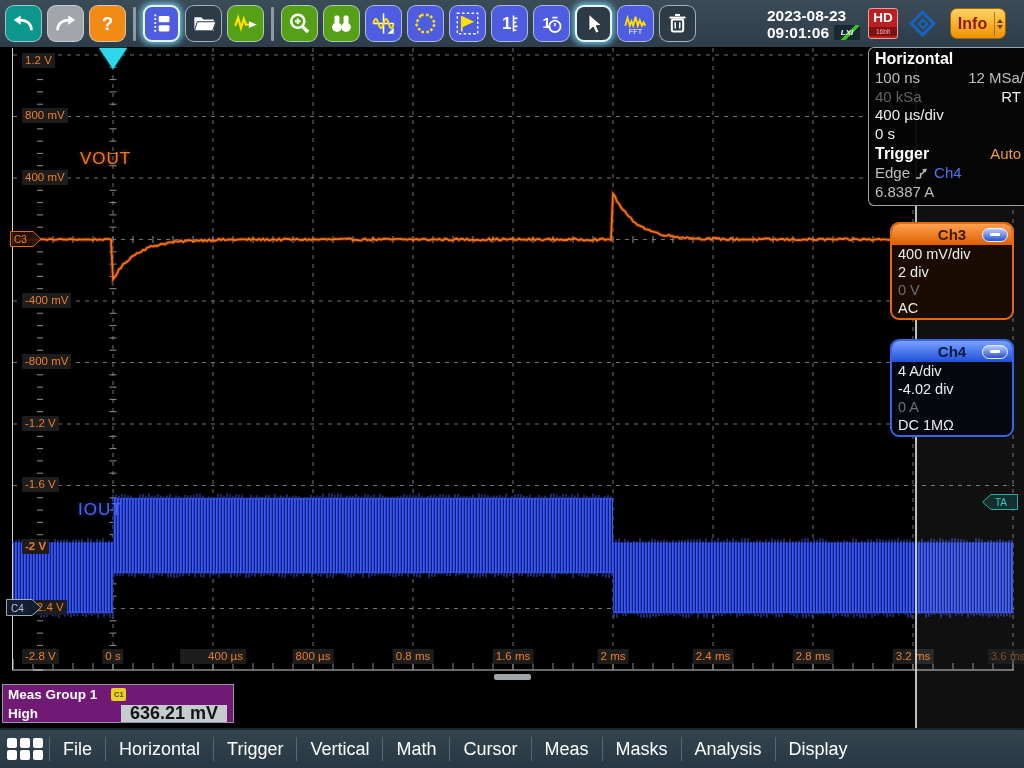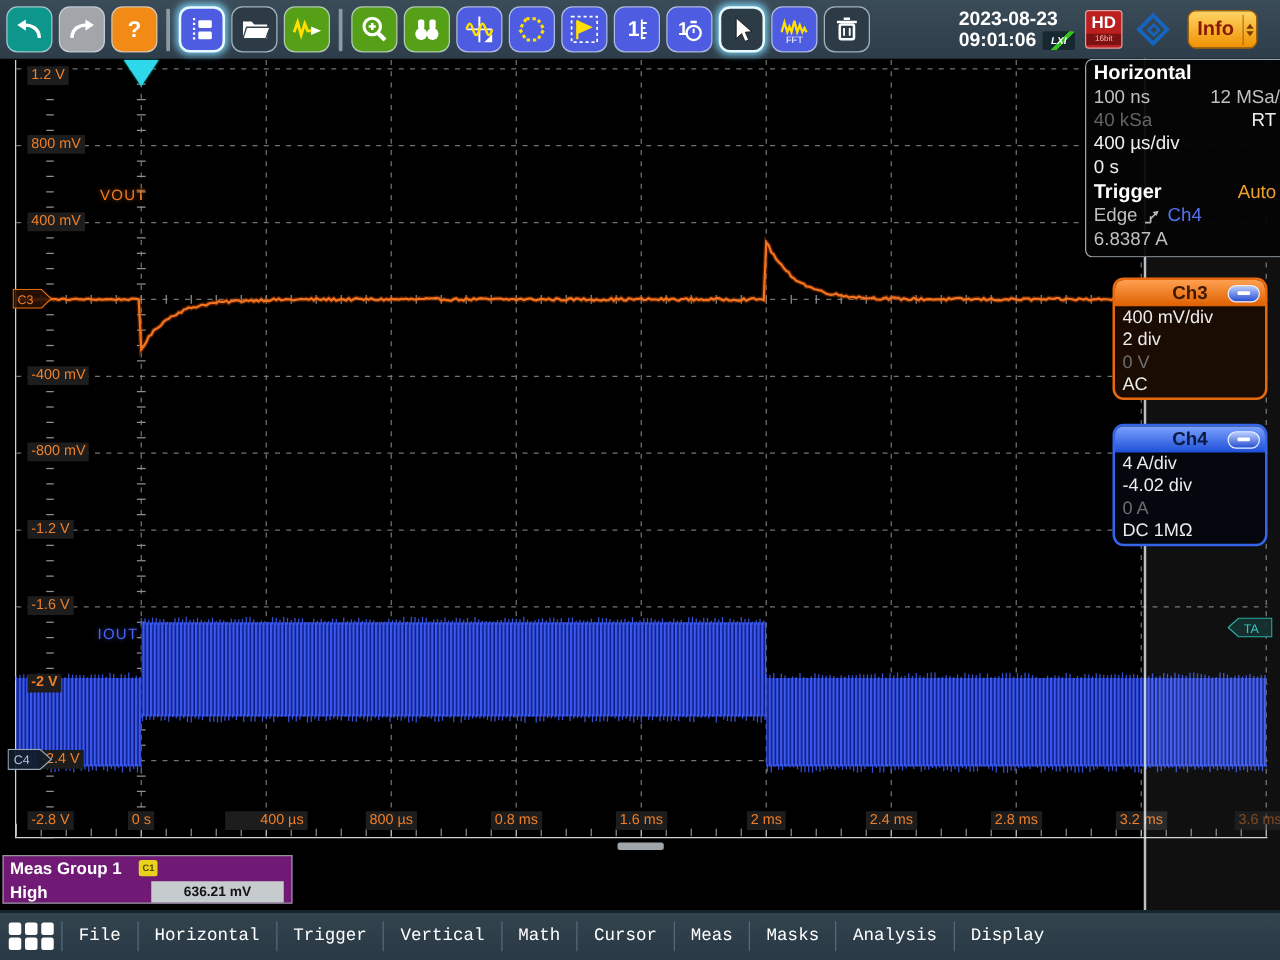--- a/index.html
+++ b/index.html
@@ -42,21 +42,21 @@
   .info-btn .arr i{width:0;height:0;border-left:3px solid transparent;border-right:3px solid transparent;}
   .info-btn .arr .up{border-bottom:4px solid #7a3c00;}
   .info-btn .arr .dn{border-top:4px solid #7a3c00;}
 
   
   #plot{position:absolute;left:0;top:47px;}
   .ylab,.xlab{position:absolute;background:#1d1d1d;color:#ee7f28;font-size:11.5px;
               line-height:13px;padding:1px 3px;white-space:nowrap;z-index:4;}
   .xlab{transform:translateX(-50%);}
   .xlab.dim{opacity:.5;}
-  .wavelabel{position:absolute;font-size:12px;letter-spacing:1px;z-index:4;}
+  .wavelabel{position:absolute;font-size:17px;letter-spacing:1px;z-index:4;}
   .vout{color:#f07b20;text-shadow:0 0 4px rgba(240,110,20,.6);}
   .iout{color:#4a63f2;text-shadow:0 0 4px rgba(70,95,240,.6);}
   .trig-tri{position:absolute;left:99px;top:48px;width:0;height:0;z-index:5;
             border-left:14px solid transparent;border-right:14px solid transparent;
             border-top:21px solid #2ed8ea;filter:drop-shadow(0 0 1px #0aa);}
   .marker{position:absolute;z-index:5;}
   .grip{position:absolute;left:494px;top:674px;width:37px;height:6px;background:#9fa5a9;
         border-radius:2px;z-index:4;}
   .dlg-shade{position:absolute;left:917px;top:47px;width:107px;height:681px;
              background:rgba(225,232,238,.07);z-index:6;}
@@ -91,31 +91,31 @@
 
   
   .meas{position:absolute;left:2px;top:684px;width:232px;height:39px;background:#701a75;
         border:1px solid #8f979c;box-sizing:border-box;z-index:8;}
   .meas .r1,.meas .r2{display:flex;align-items:center;height:19px;padding-left:5px;
         color:#fff;font-weight:bold;font-size:13.5px;}
   .c1badge{margin-left:14px;width:15px;height:13px;background:#e8d21e;border-radius:2px;
            color:#5a4a00;font-size:7.5px;font-weight:bold;
            display:flex;align-items:center;justify-content:center;}
   .meas .val{position:absolute;left:118px;top:20px;width:106px;height:17px;background:#c6cbce;
-             color:#141414;font-weight:bold;font-size:11px;
+             color:#141414;font-weight:bold;font-size:18px;
              display:flex;align-items:center;justify-content:center;}
 
   
   .menubar{position:absolute;left:0;top:728px;width:1024px;height:40px;z-index:9;
            background:linear-gradient(#33444f,#28римя3844);background:linear-gradient(#33444f,#283844);
            border-top:2px solid #16242e;display:flex;align-items:center;box-sizing:border-box;}
   .apps{width:36px;height:22px;margin:0 6px 0 7px;display:grid;flex:none;
         grid-template-columns:repeat(3,1fr);gap:2.5px;}
   .apps span{background:#fff;border-radius:2px;}
-  .mitem{color:#fff;font-size:14px;padding:0 13px;line-height:36px;flex:none;font-family:Liberation Mono, monospace;}
+  .mitem{color:#fff;font-size:18px;padding:0 13px;line-height:36px;flex:none;}
   .msep{width:1px;height:24px;background:#55№ буд6a78;background:#556a78;flex:none;}
 </style>
 </head>
 <body>
 
 <div id="screen">
 
   <div class="toolbar">
     <div id="tb-icons" style="display:flex;align-items:center;">
         <div class="tile tile-teal">

